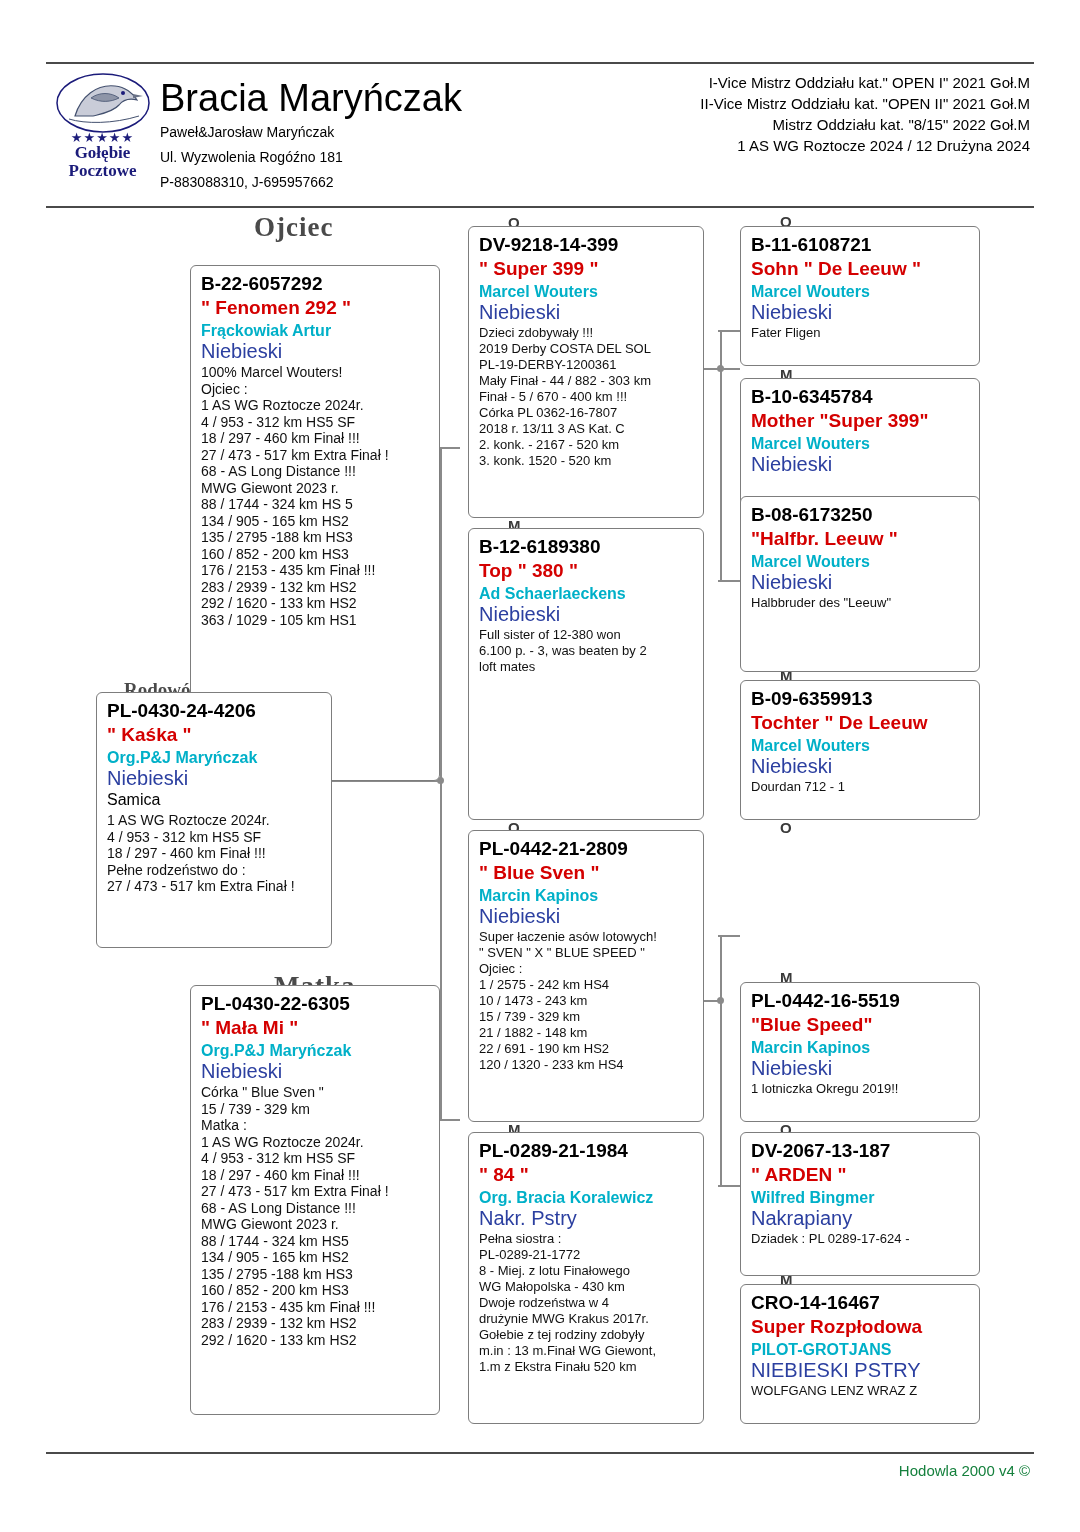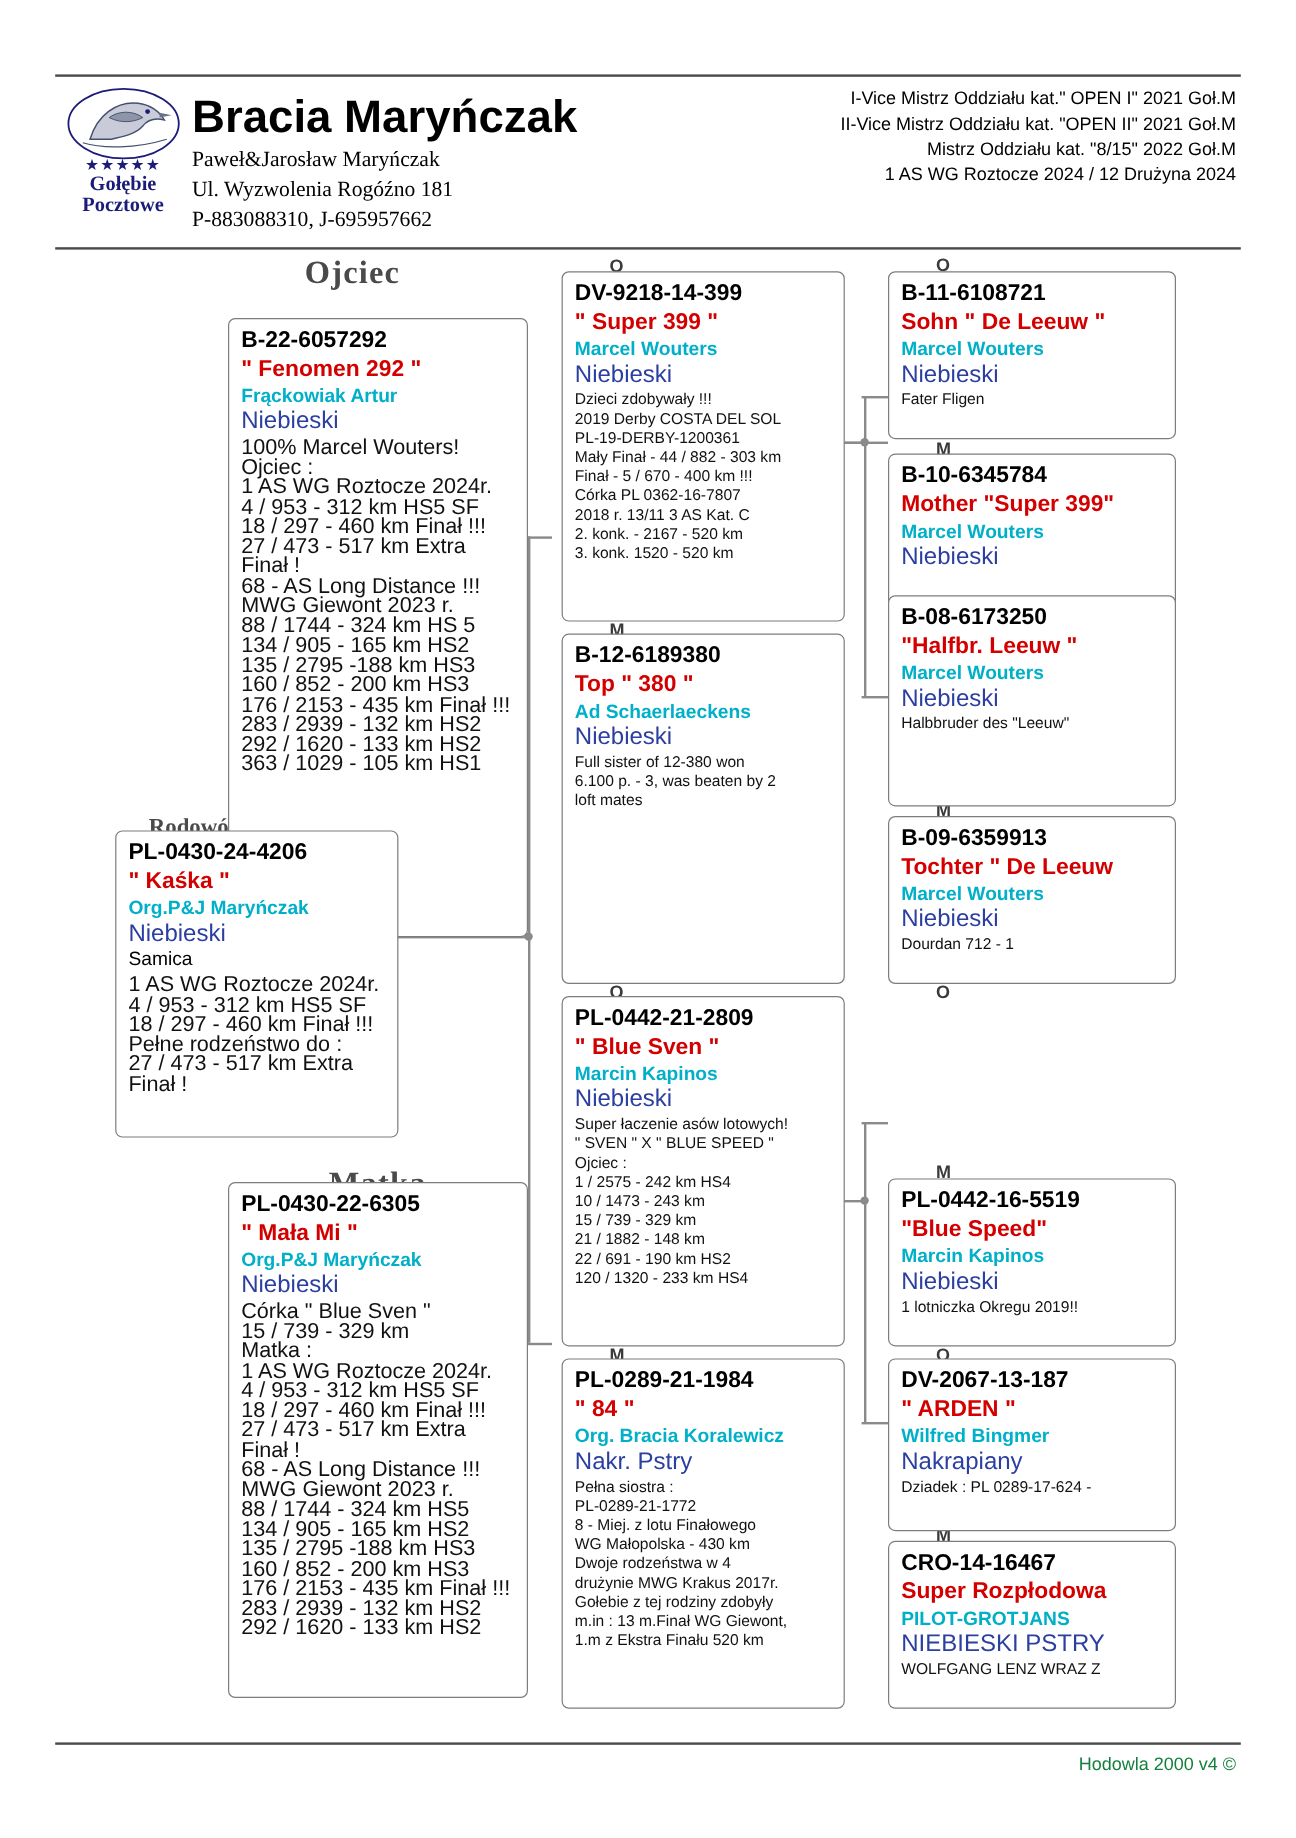--- a/index.html
+++ b/index.html
@@ -20,42 +20,42 @@
   #rule-bottom { top:1452px; }
 
   .logo { position:absolute; left:50px; top:72px; width:105px; height:128px;
           display:flex; flex-direction:column; align-items:center; justify-content:flex-start; }
   .logo svg { display:block; }
   .logo .stars { font-size:13px; letter-spacing:1px; color:#1b1b7a; line-height:12px; margin-top:-2px;}
   .logo .l1 { font-family:"Liberation Serif", serif; font-weight:bold; font-size:17px; color:#1b1b7a; line-height:18px;}
   .logo .l2 { font-family:"Liberation Serif", serif; font-weight:bold; font-size:17px; color:#1b1b7a; line-height:18px;}
 
   .brand { position:absolute; left:160px; top:76px; }
-  .brand-title { font-size:38px; font-weight:bold; letter-spacing:0px; line-height:44px;text-align:center; }
-  .brand-line { font-size:18px; line-height:25px;font-family:Liberation Serif, serif; }
+  .brand-title { font-size:38px; font-weight:normal; letter-spacing:0px; line-height:44px;text-align:center; }
+  .brand-line { font-size:14px; line-height:25px; }
 
   .awards { position:absolute; right:50px; top:72px; text-align:right; font-size:15px; line-height:21px; }
 
   .footer { position:absolute; right:50px; top:1462px; font-size:15px; color:#15803d; }
 
   
   .box {
     position:absolute;
     border:1px solid #7d7d7d;
     border-radius:6px;
     background:#ffffff;
     padding:6px 8px 6px 10px;
     overflow:hidden;
   }
   .ring  { font-size:19px; font-weight:bold; line-height:24px; color:#000; }
   .name  { font-size:19px; font-weight:bold; line-height:24px; color:#d40000; }
   .owner { font-size:16px; font-weight:bold; line-height:21px; color:#00b0c8; }
   .color { font-size:20px; line-height:21px; color:#2b3fa0; }
   .sex   { font-size:16px; line-height:21px; color:#000; }
-  .notes { font-size:18px; line-height:16.5px; color:#111; white-space:pre-line; margin-top:2px; }
+  .notes { font-size:14px; line-height:16.5px; color:#111; white-space:pre-line; margin-top:2px; }
   .notes.sm { font-size:13px; line-height:16px; }
 
   
   .gtag {
     position:absolute;
     background:#ffffff;
     padding:0 8px;
     font-weight:bold;
     color:#3a3a3a;
     line-height:16px;

